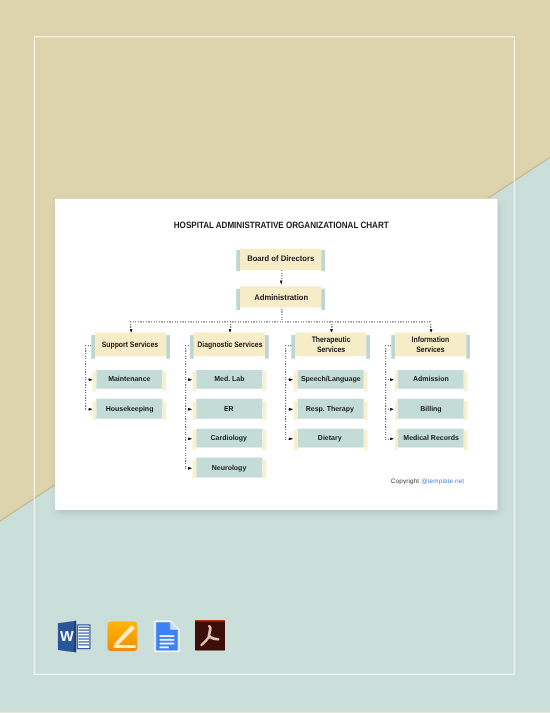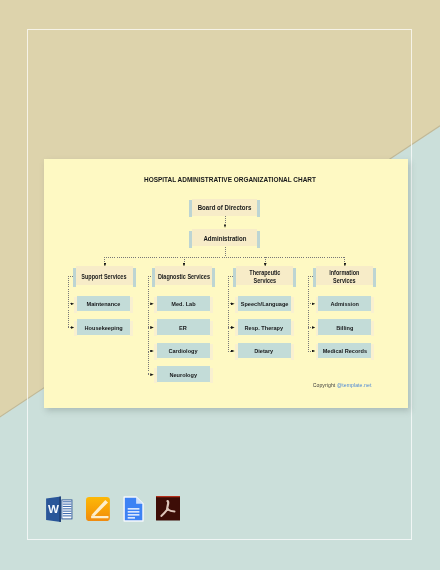--- a/index.html
+++ b/index.html
@@ -6,22 +6,22 @@
   body{width:440px;height:570px;overflow:hidden;font-family:"Liberation Sans",sans-serif;
        -webkit-font-smoothing:antialiased;}
   #stage{position:relative;width:440px;height:570px;overflow:hidden;background:#cbdfda;}
   .bgtan{position:absolute;left:0;top:0;width:440px;height:440px;background:#ddd3ac;
          clip-path:polygon(0 0,440px 0,440px 126.5px,0 417.5px);}
   .diagline{position:absolute;left:-43.8px;top:271.3px;width:527.6px;height:1.4px;
             background:rgba(126,124,102,.30);transform:rotate(-33.479deg);
             transform-origin:50% 50%;}
   .frame{position:absolute;left:26.6px;top:29.4px;width:385.3px;height:510.4px;
          border:1.25px solid rgba(255,255,255,.72);box-sizing:border-box;}
-  .card{position:absolute;left:43.5px;top:158.8px;width:354px;height:249px;background:#fef9c3;
-        box-shadow:1.5px 2.5px 6px rgba(100,112,110,.30);padding-left:10px;}
+  .card{position:absolute;left:43.5px;top:158.8px;width:354px;height:249px;background:#ffffff;
+        box-shadow:1.5px 2.5px 6px rgba(100,112,110,.30);}
 
   .title{position:absolute;left:4.5px;top:16px;width:100%;text-align:center;
          font-weight:700;font-size:7.4px;letter-spacing:0;color:#17181a;
          transform:scaleX(.873) translateZ(0);backface-visibility:hidden;}
 
   
   .box{position:absolute;box-sizing:border-box;display:flex;align-items:center;
        justify-content:center;text-align:center;font-weight:700;color:#17181a;line-height:1.22;}
   .box .lbl{position:relative;z-index:2;display:block;backface-visibility:hidden;}
   .box::before,.box::after{content:"";position:absolute;top:1.4px;height:100%;width:2.9px;z-index:0;}

